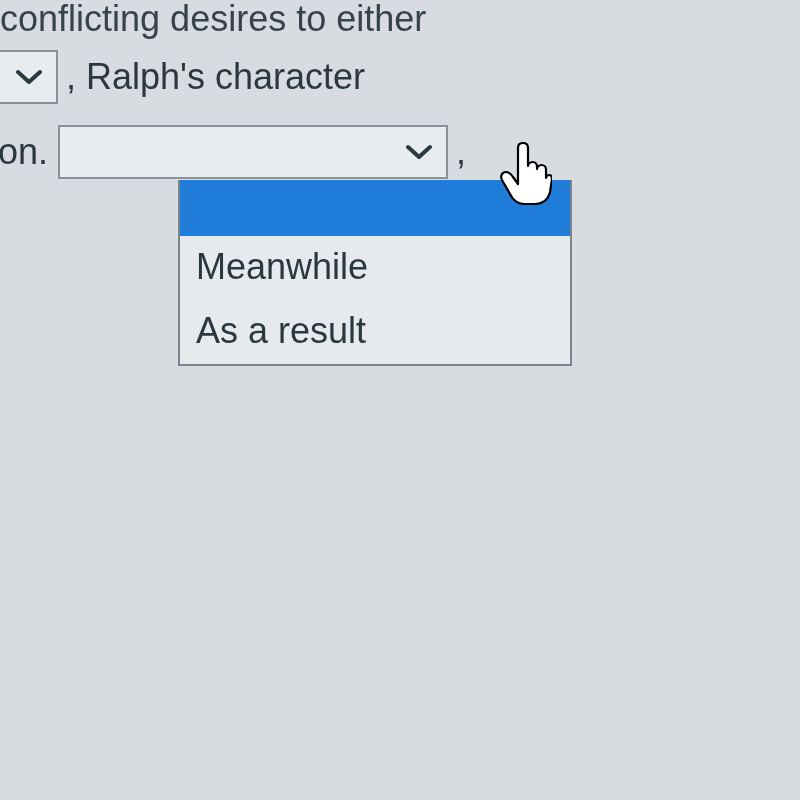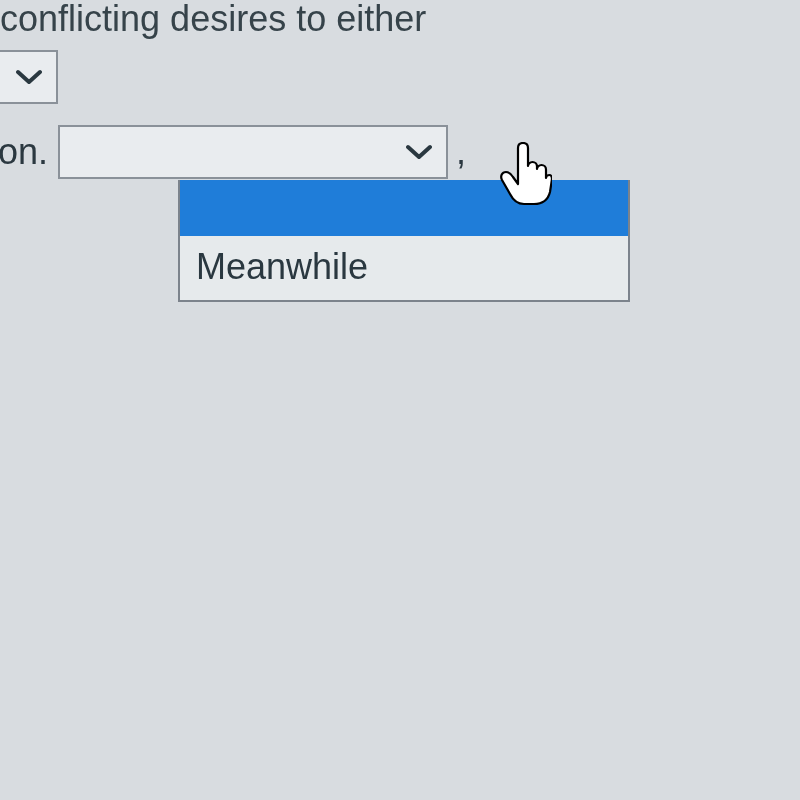--- a/index.html
+++ b/index.html
@@ -68,21 +68,21 @@
     }
     .chevron-svg {
       width: 26px;
       height: 16px;
       display: block;
     }
     .dropdown {
       position: absolute;
       top: 180px;
       left: 178px;
-      width: 452px;
+      width: 394px;
       border-left: 2px solid #7c838c;
       border-right: 2px solid #7c838c;
       border-bottom: 2px solid #7c838c;
       background: #e6eaec;
     }
     .dropdown-item {
       padding: 4px 16px 6px 16px;
       font-size: 36px;
       color: #2a3840;
       font-family: Arial, sans-serif;
@@ -109,37 +109,39 @@
   <div class="line1">e conflicting desires to either</div>
 
   <div class="line2">
     <span class="select-box select1">
       <span class="chevron">
         <svg class="chevron-svg" viewBox="0 0 26 16">
           <path d="M2 3 L13 13 L24 3" stroke="#2a3840" stroke-width="4" fill="none" stroke-linecap="round" stroke-linejoin="round"></path>
         </svg>
       </span>
     </span>
+    <span>, Ralph's character</span>
   </div>
 
   <div class="line3">
     <span>oition.</span>
     <span class="select-box select2">
       <span class="chevron">
         <svg class="chevron-svg" viewBox="0 0 26 16">
           <path d="M2 3 L13 13 L24 3" stroke="#2a3840" stroke-width="4" fill="none" stroke-linecap="round" stroke-linejoin="round"></path>
         </svg>
       </span>
     </span>
     <span class="comma-after">,</span>
   </div>
 
   <div class="dropdown">
     <div class="dropdown-item blank"></div>
     <div class="dropdown-item">Meanwhile</div>
+    <div class="dropdown-item">As a result</div>
   </div>
 
   <div class="cursor">
     <svg width="54" height="64" viewBox="0 0 54 64">
 
       <path d="M20 6 
                C20 3 22 1 25 1 
                C28 1 30 3 30 6 
                L30 24 
                C30 22 32 20 34.5 20 

